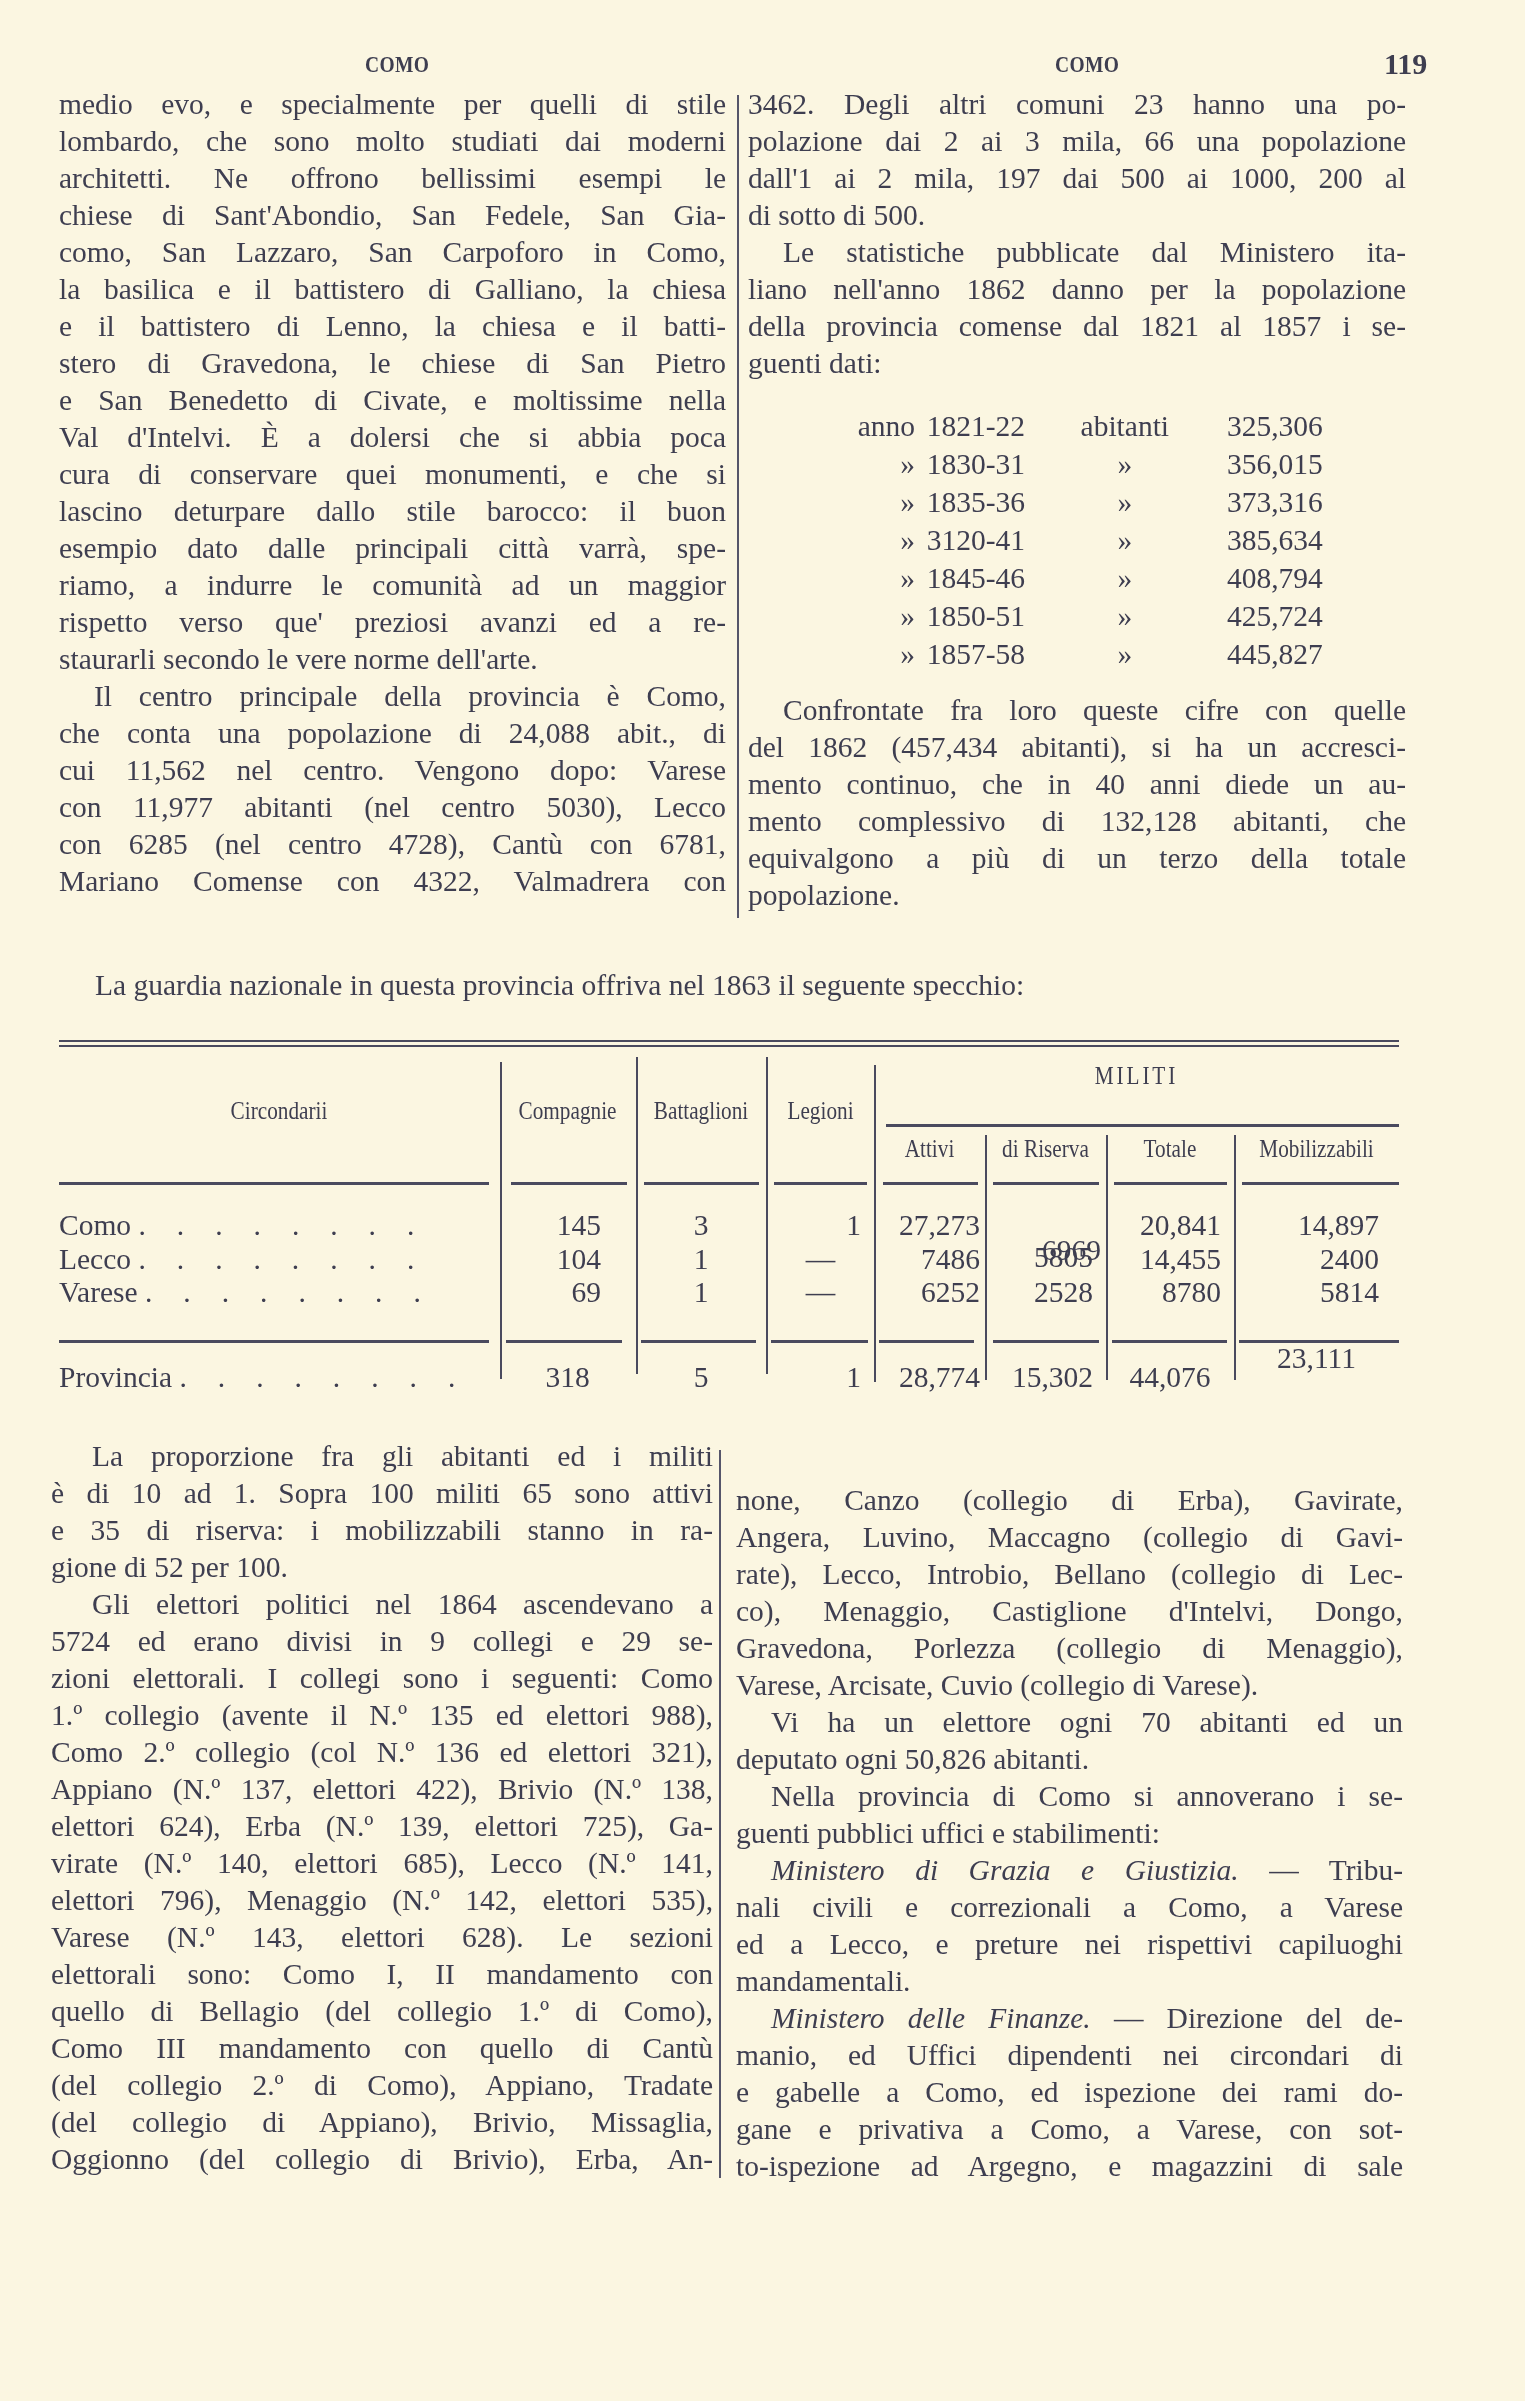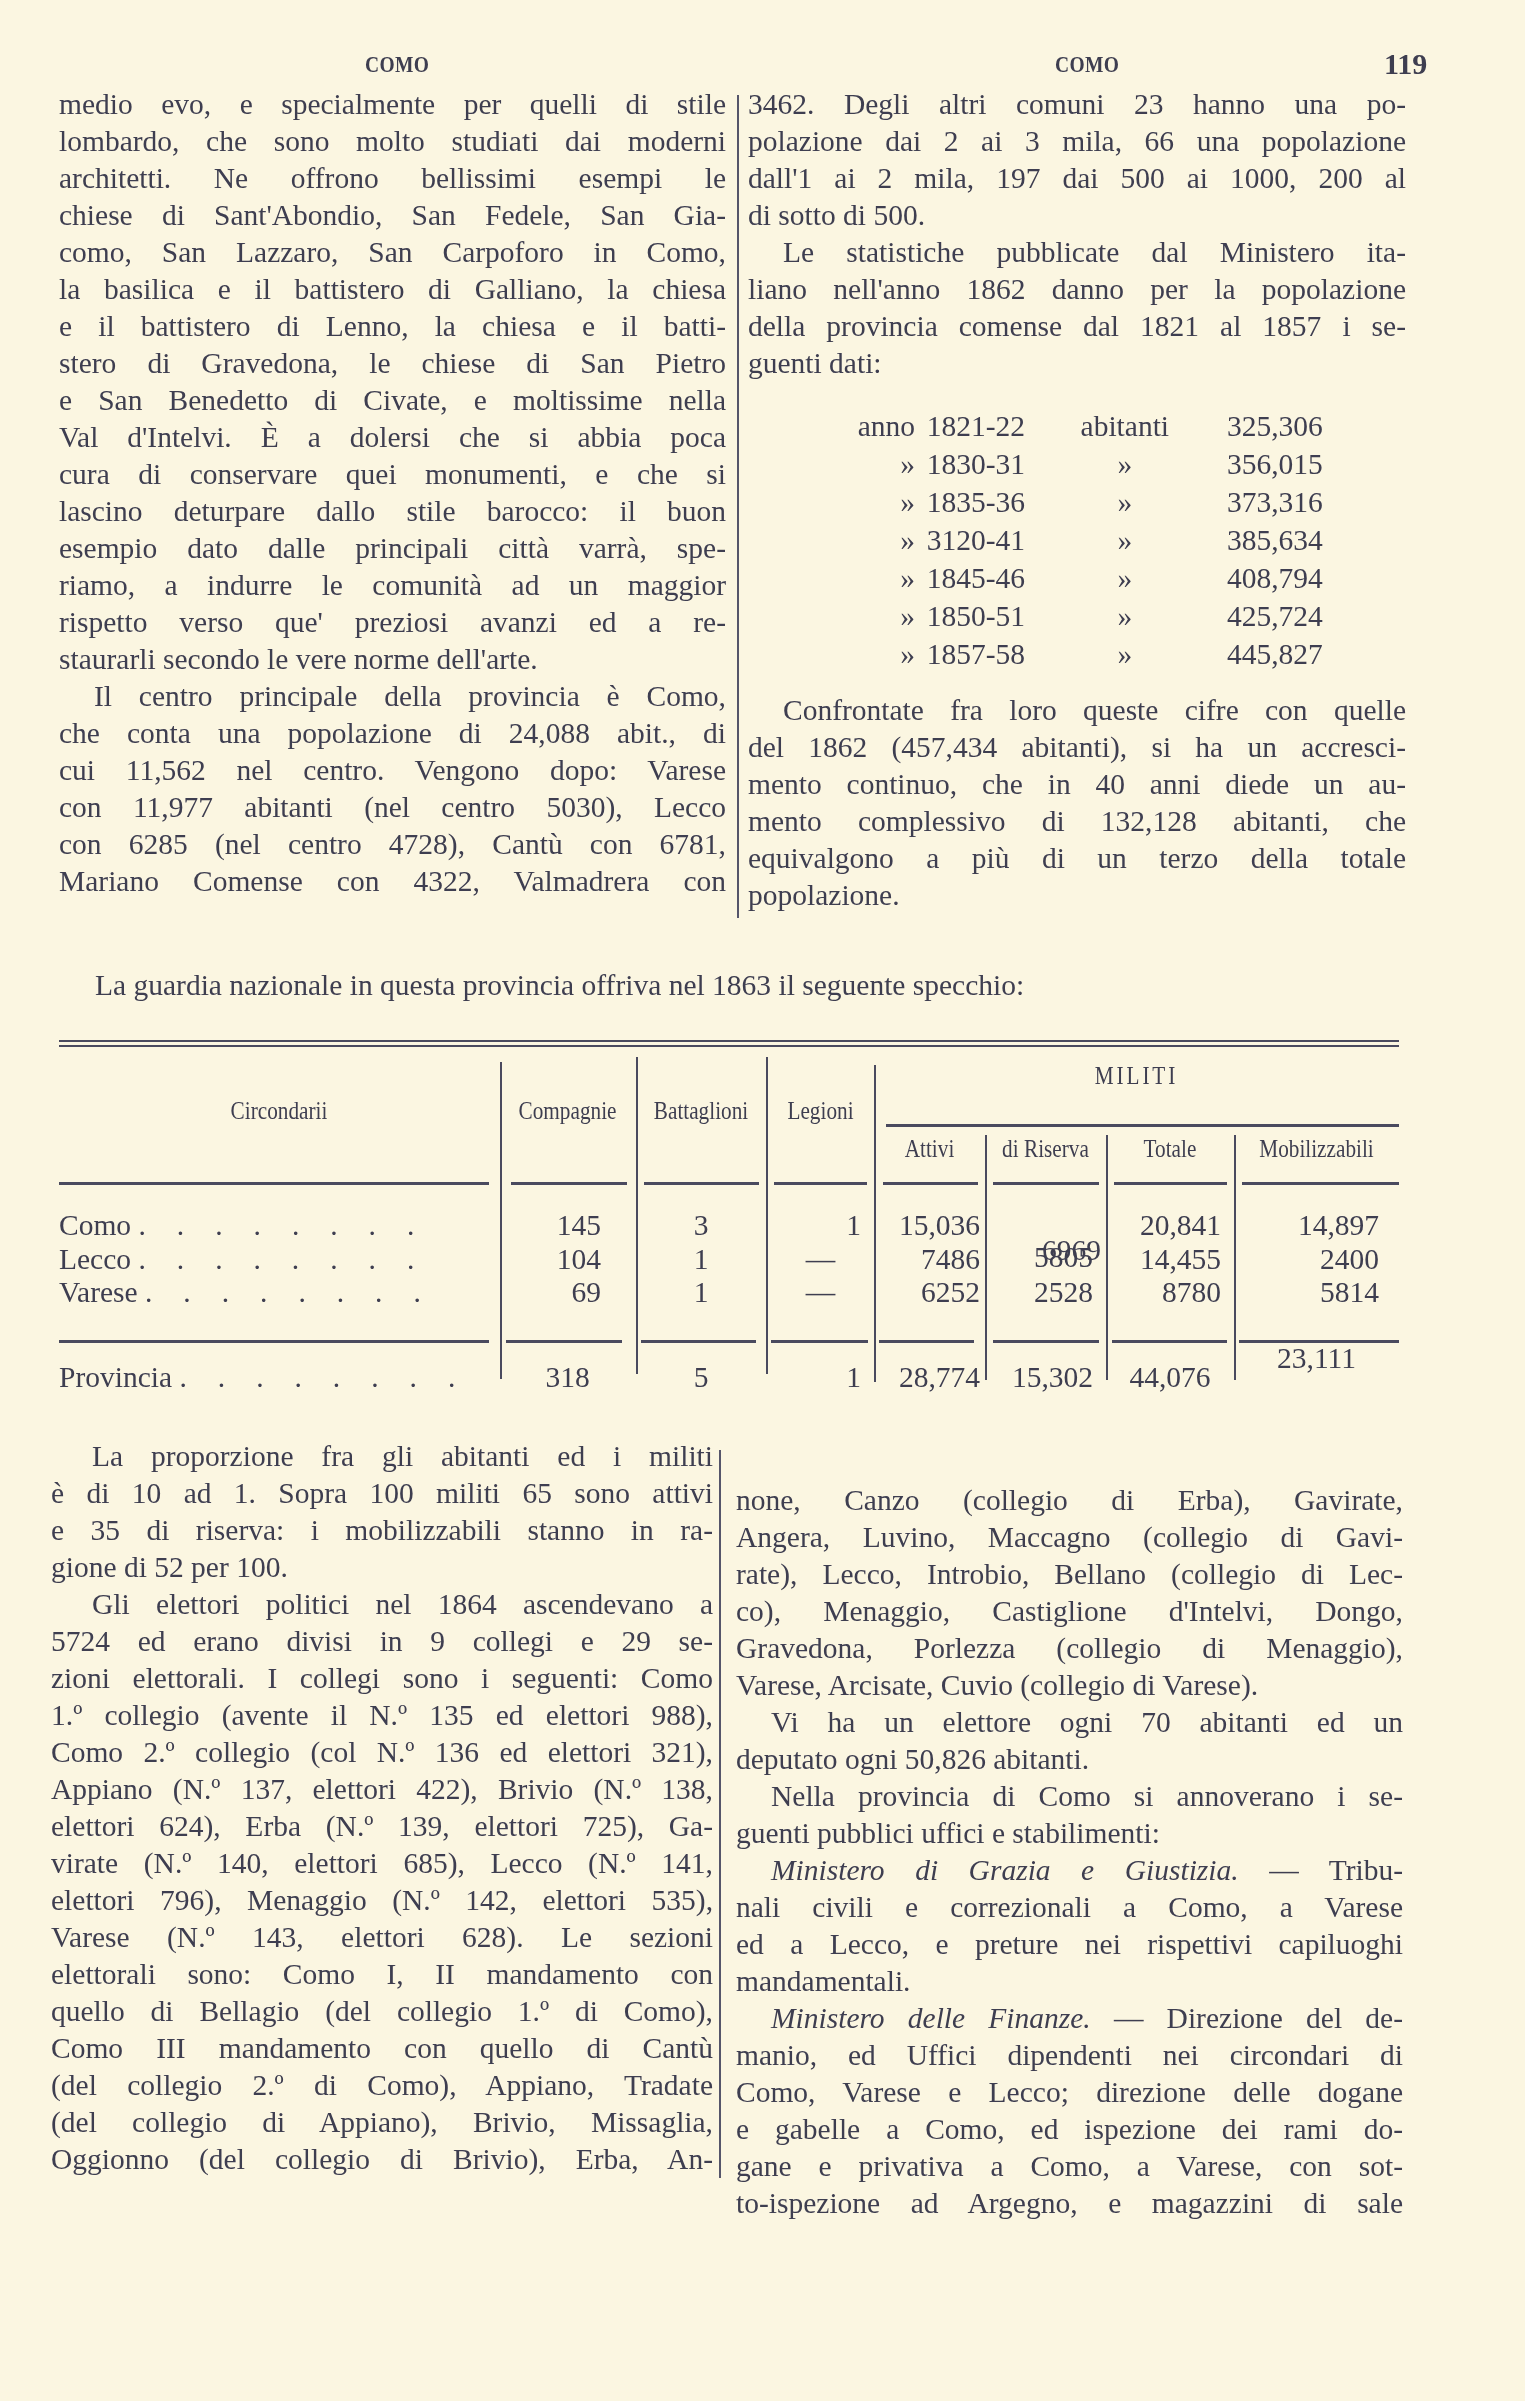--- a/index.html
+++ b/index.html
@@ -184,21 +184,21 @@
   <div class="hseg" style="left:824px; width:95px; top:142px;"></div>
   <div class="hseg" style="left:934px; width:106px; top:142px;"></div>
   <div class="hseg" style="left:1055px; width:113px; top:142px;"></div>
   <div class="hseg" style="left:1183px; width:157px; top:142px;"></div>
 
   <div>
     <div class="rowlabel" style="top:169px;"><span>Como</span> <span class="lead">. . . . . . . .</span></div>
     <div class="td r" style="left:441px; width:101px; top:169px;">145</div>
     <div class="td c" style="left:577px; width:130px; top:169px;">3</div>
     <div class="td r" style="left:707px; width:95px; top:169px;">1</div>
-    <div class="td r" style="left:815px; width:106px; top:169px;">15,036</div>
+    <div class="td r" style="left:815px; width:106px; top:169px;">27,273</div>
     <div class="td r" style="left:926px; width:108px; top:169px;margin-top:32px;">5805</div>
     <div class="td r" style="left:1047px; width:115px; top:169px;">20,841</div>
     <div class="td r" style="left:1175px; width:145px; top:169px;">14,897</div>
   </div>
   <div>
     <div class="rowlabel" style="top:203px;"><span>Lecco</span> <span class="lead">. . . . . . . .</span></div>
     <div class="td r" style="left:441px; width:101px; top:203px;">104</div>
     <div class="td c" style="left:577px; width:130px; top:203px;">1</div>
     <div class="td c" style="left:707px; width:109px; top:203px;">—</div>
     <div class="td r" style="left:815px; width:106px; top:203px;">7486</div>
@@ -286,19 +286,18 @@
   </p>
   <p>
     <span class="line" style="padding-left:35px;"><em>Ministero di Grazia e Giustizia.</em><span> — Tribu-</span></span>
     <span class="line">nali civili e correzionali a Como, a Varese</span>
     <span class="line">ed a Lecco, e preture nei rispettivi capiluoghi</span>
     <span class="line last">mandamentali.</span>
   </p>
   <p>
     <span class="line" style="padding-left:35px;"><em>Ministero delle Finanze.</em><span> — Direzione del de-</span></span>
     <span class="line">manio, ed Uffici dipendenti nei circondari di</span>
-    <span class="line">Como, Varese e Lecco; direzione delle dogane</span>
     <span class="line">e gabelle a Como, ed ispezione dei rami do-</span>
     <span class="line">gane e privativa a Como, a Varese, con sot-</span>
     <span class="line">to-ispezione ad Argegno, e magazzini di sale</span>
   </p>
 </div>
 
 
 </body></html>

